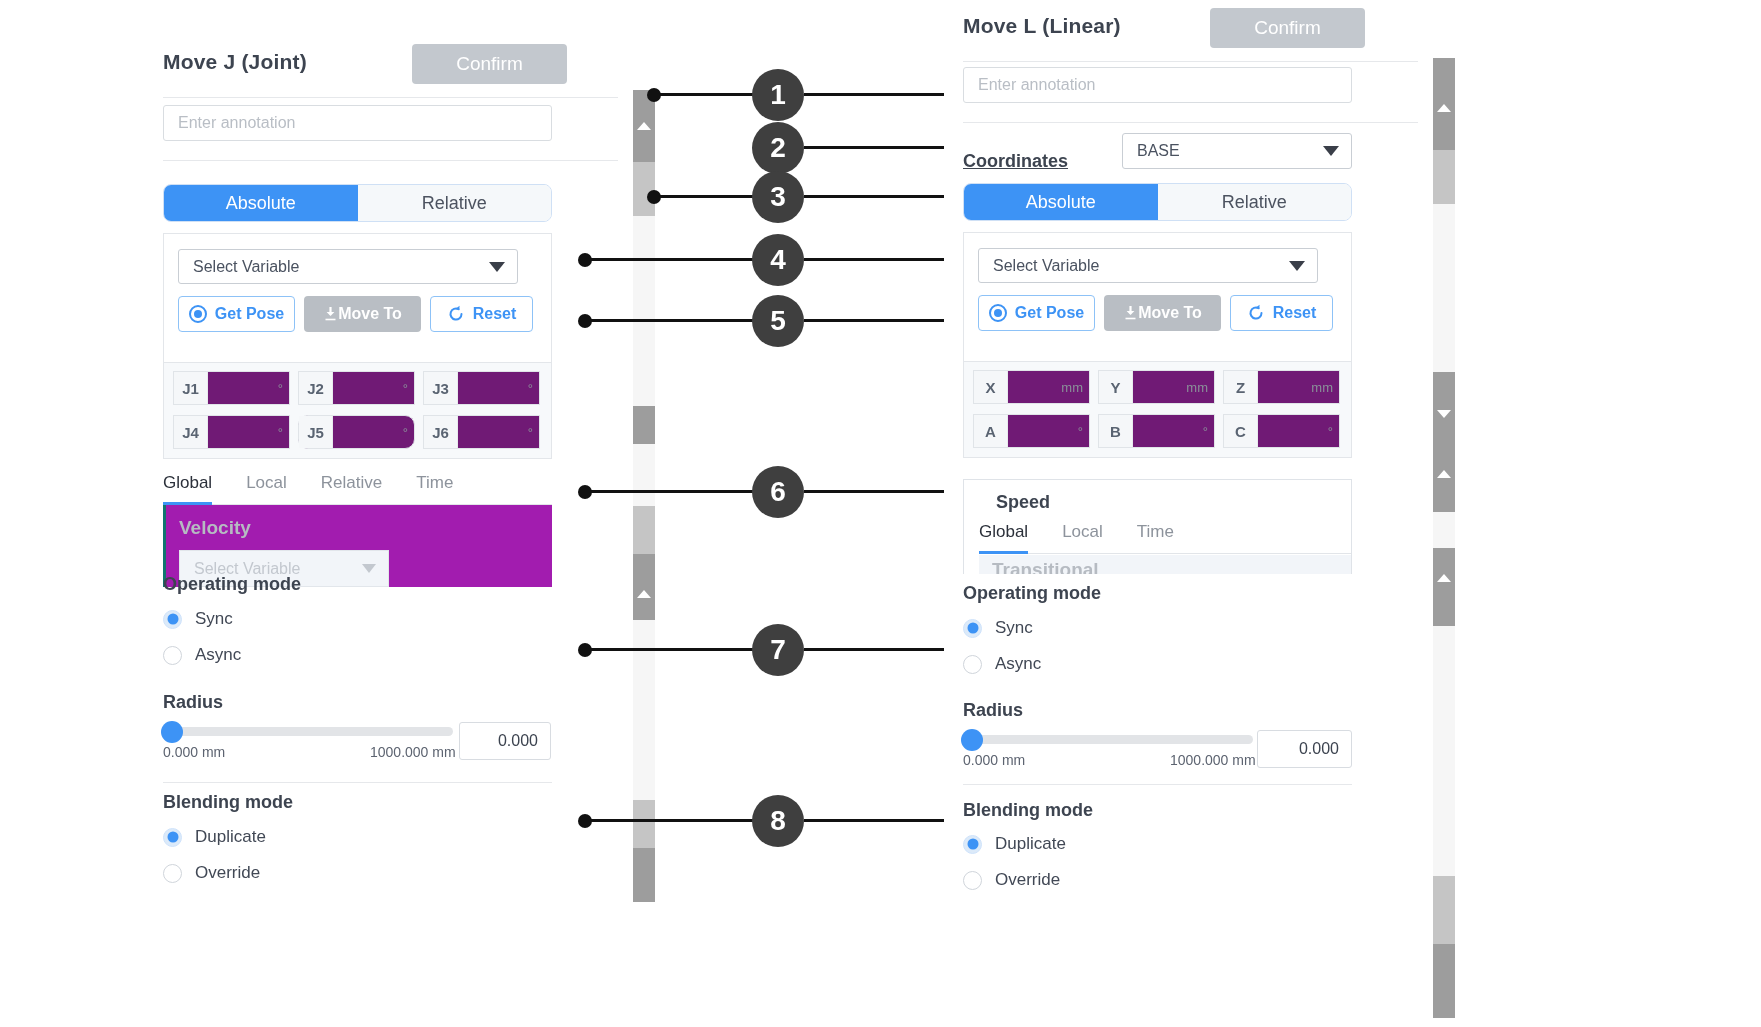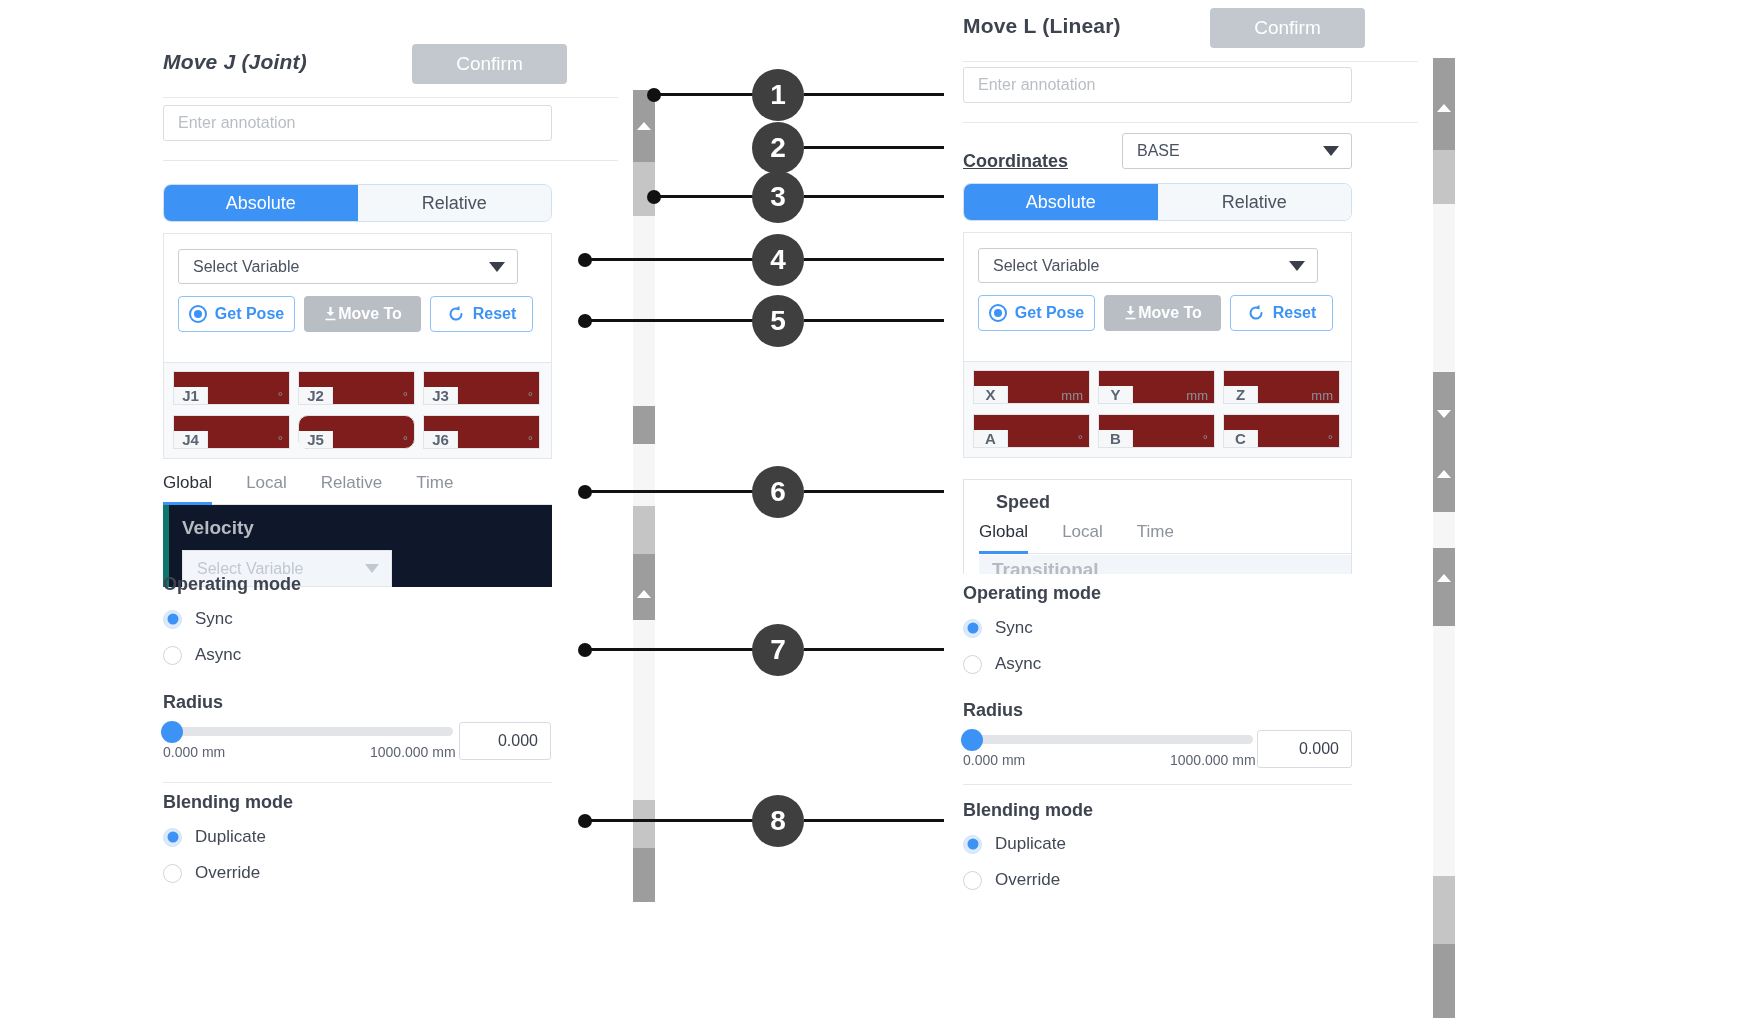--- a/index.html
+++ b/index.html
@@ -61,21 +61,21 @@
     font-size:16px; font-weight:bold;
   }
   .btn-grey {
     border:none; background:#b9bec4; border-radius:4px; color:#ffffff;
     display:flex;align-items:center;justify-content:center;gap:0;
     font-size:16px; font-weight:bold;
   }
 
   .field-grid { background:#f7f9fb; border:1px solid #e3e6ea; border-top:none; }
   .jf {
-    display:flex; border:1px solid #e0e4e8; background:#7f1d1d; height:100%;align-items:flex-end;
+    display:flex; border:1px solid #e0e4e8; background:#701a75; height:100%;
   }
   .jf .lbl {
     width:34px; background:#f5f7f9; border-right:1px solid #e8ebee;
     display:flex;align-items:center;justify-content:center;
     font-size:15px; font-weight:bold; color:#5a6472;
   }
   .jf .val { flex:1; display:flex; align-items:center; justify-content:flex-end;
     padding-right:6px; font-size:13px; color:#8a9099; }
 
   .tabs { display:flex; border-bottom:1px solid #e2e5e9; }
@@ -137,21 +137,21 @@
     font-size:28px; font-weight:bold; font-family:"Liberation Sans", sans-serif;
   }
 </style>
 </head>
 <body>
 
 <div id="root">
 
   <div class="panel" style="left:144px; top:30px; width:490px; height:900px;">
 
-    <div class="panel-title" style="position:absolute; left:19px; top:20px;font-style:italic;">Move J (Joint)</div>
+    <div class="panel-title" style="position:absolute; left:19px; top:20px;">Move J (Joint)</div>
 
     <div class="confirm-btn" style="position:absolute; left:268px; top:14px; width:155px; height:40px;">Confirm</div>
 
     <div class="hr" style="position:absolute; left:19px; top:67px; width:455px;"></div>
 
     <div class="text-input" style="position:absolute; left:19px; top:75px; width:389px; height:36px;">Enter annotation</div>
 
     <div class="hr" style="position:absolute; left:19px; top:130px; width:455px;"></div>
 
     <div style="position:absolute; left:19px; top:154px; width:389px; height:38px;">
@@ -219,21 +219,21 @@
       </div>
     </div>
 
     <div class="tabs" style="position:absolute; left:19px; top:443px; width:389px;">
       <div class="t active">Global</div>
       <div class="t">Local</div>
       <div class="t">Relative</div>
       <div class="t">Time</div>
     </div>
 
-    <div style="position:absolute; left:19px; top:475px; width:389px; height:82px; background:#0f172a; border-left:6px solid #0f766e; overflow:hidden;">
+    <div style="position:absolute; left:19px; top:475px; width:389px; height:82px; background:#a21caf; border-left:3px solid #0f766e; overflow:hidden;">
       <div class="muted-title" style="position:absolute; left:13px; top:12px;">Velocity</div>
       <div style="position:absolute; left:13px; top:45px; width:210px; height:37px; border:1px solid #e2e6eb; background:#f2f5f9; display:flex; align-items:center; justify-content:space-between; padding:0 12px 0 14px;">
         <span style="font-size:16px;color:#c3c8cf;">Select Variable</span>
         <span class="caret sm muted"></span>
       </div>
     </div>
 
     <div class="section-title" style="position:absolute; left:19px; top:544px;">Operating mode</div>
 
     <div class="radio-row" style="position:absolute; left:19px; top:579px;">

